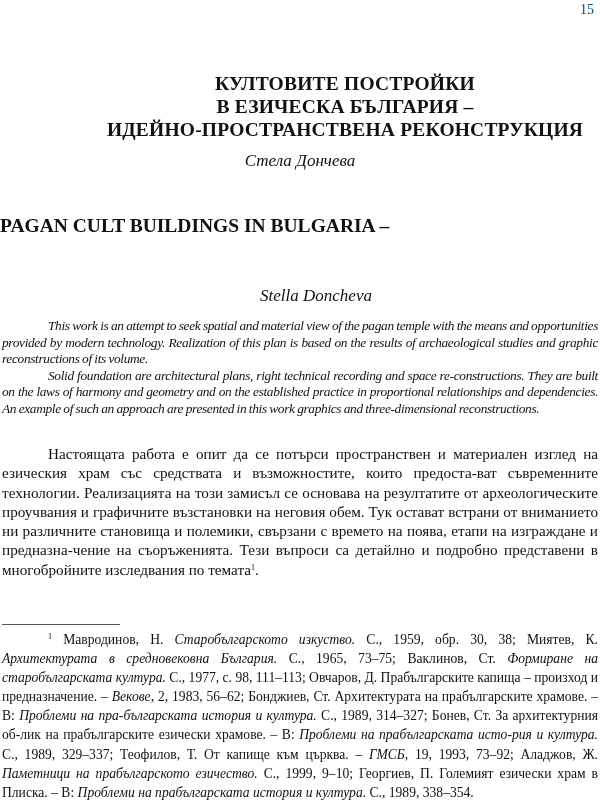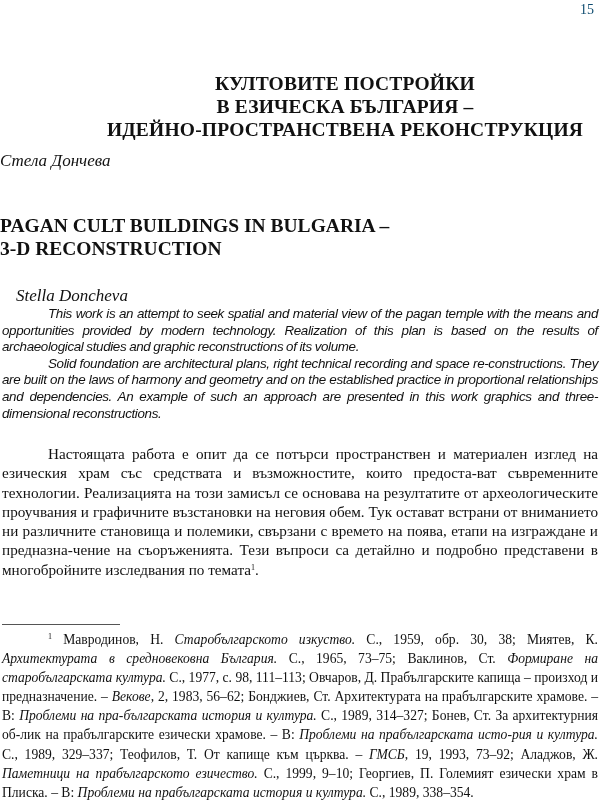--- a/index.html
+++ b/index.html
@@ -28,49 +28,49 @@
       left: 0;
       width: 600px;
       text-align: center;
       font-weight: bold;
       font-size: 19.5px;
       line-height: 23px;
       letter-spacing: 0.2px;
       margin-left: 45px;
     }
     .author {
-      text-align: left;
+      text-align: center;
       font-style: italic;
       font-size: 17px;
       position: absolute;
       left: 0;
       width: 600px;
     }
     .author-bg { top: 151px; }
     .title-en {
       position: absolute;
       top: 214px;
       left: 0;
       width: 600px;
       text-align: left;
       font-weight: bold;
       font-size: 19.5px;
       line-height: 23px;
     }
     .author-en { top: 286px; margin-left: 16px; }
     .abstract {
       position: absolute;
-      top: 306px;
+      top: 318px;
       left: 2px;
       width: 596px;
       font-style: italic;
       font-size: 13.4px;
       line-height: 16.6px;
       text-align: justify;
-      font-family: Liberation Sans, sans-serif;
+      font-family: Liberation Serif, serif;
       letter-spacing: -0.35px;
       word-spacing: -0.5px;
     }
     .abstract p, .body-text p, .footnotes p {
       margin: 0;
       text-indent: 46px;
     }
     .body-text {
       position: absolute;
       top: 444px;
@@ -109,21 +109,20 @@
 <div class="title-bg">
   <div>КУЛТОВИТЕ ПОСТРОЙКИ</div>
   <div>В ЕЗИЧЕСКА БЪЛГАРИЯ –</div>
   <div>ИДЕЙНО-ПРОСТРАНСТВЕНА РЕКОНСТРУКЦИЯ</div>
 </div>
 
 <div class="author author-bg">Стела Дончева</div>
 
 <div class="title-en">
   <div>PAGAN CULT BUILDINGS IN BULGARIA –</div>
-  <div>3-D RECONSTRUCTION</div>
 </div>
 
 <div class="author author-en">Stella Doncheva</div>
 
 <div class="abstract">
   <p>This work is an attempt to seek spatial and material view of the pagan temple with the means and opportunities provided by modern technology. Realization of this plan is based on the results of archaeological studies and graphic reconstructions of its volume.</p>
   <p>Solid foundation are architectural plans, right technical recording and space re-constructions. They are built on the laws of harmony and geometry and on the established practice in proportional relationships and dependencies. An example of such an approach are presented in this work graphics and three-dimensional reconstructions.</p>
 </div>
 
 <div class="body-text">

